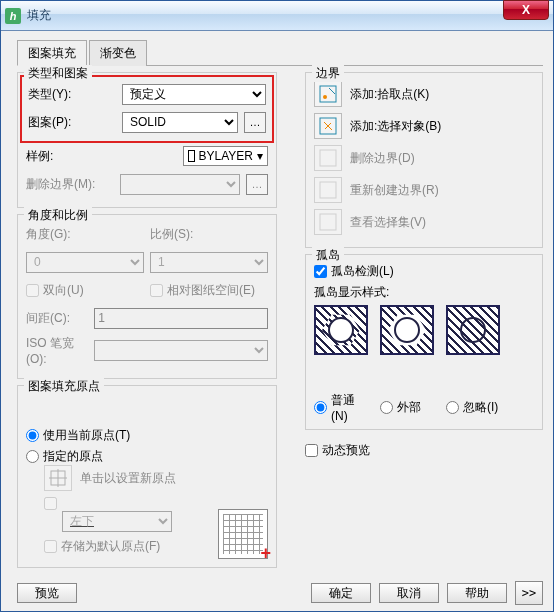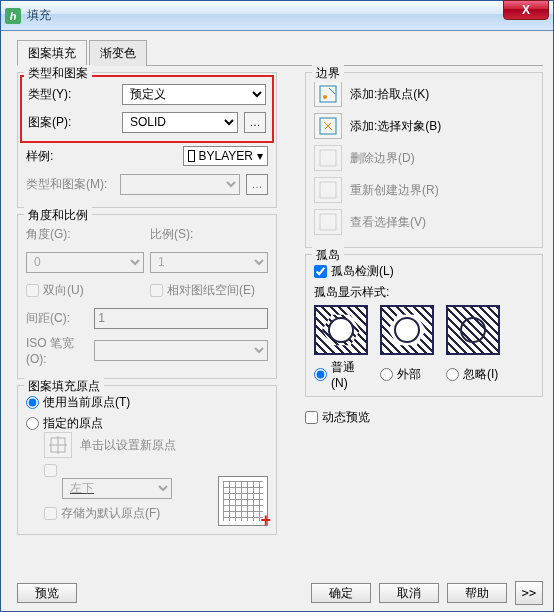--- a/index.html
+++ b/index.html
@@ -22,21 +22,21 @@
 .row .lbl { width: 88px; }
 .row .lbl.disabled, .disabled { color: #888; }
 .ctrl { flex: 1; }
 select, input[type=text] { width: 100%; height: 21px; border: 1px solid #888; background: #fff; padding: 0 3px; font-size: 12px; }
 .hlwrap { border: 2px solid #d22; padding: 6px 6px 2px 6px; margin: -6px -6px 2px -6px; }
 .swatch { width: 85px; height: 20px; border: 1px solid #888; background: #fff; display: flex; align-items: center; padding: 0 4px; gap: 4px; }
 .swatch .box { width: 12px; height: 12px; border: 1px solid #000; background: #fff; }
 .minibtn { width: 22px; height: 21px; border: 1px solid #888; background: #f4f4f4; display: flex; align-items: center; justify-content: center; cursor: pointer; font-size: 11px; }
 .chk { display: flex; align-items: center; gap: 4px; }
 .chk input { width: 13px; height: 13px; }
-.radio { display: flex; align-items: center; gap: 4px; }
+.radio { display: flex; align-items: center; gap: 4px; margin-top: 33px; }
 .btn { min-width: 60px; height: 20px; border: 1px solid #888; background: linear-gradient(#fdfdfd,#e2e2e2); padding: 0 12px; cursor: pointer; }
 .footer { display: flex; align-items: center; gap: 8px; padding-top: 6px; }
 .footer .spacer { flex: 1; }
 .icon-btn-row { display: flex; align-items: center; gap: 8px; margin-bottom: 6px; }
 .icon-btn { width: 28px; height: 26px; border: 1px solid #bbb; background: #f4f4f4; display: flex; align-items: center; justify-content: center; }
 .icon-btn.disabled { opacity: .6; }
 .island-thumbs { display: flex; gap: 12px; margin: 4px 0; }
 .thumb { width: 54px; height: 50px; border: 2px solid #225; background: #fff; position: relative; overflow: hidden; }
 .thumb .hatch { position: absolute; inset: 0; background: repeating-linear-gradient(45deg,#224,#224 2px,transparent 2px,transparent 6px); }
 .thumb .hex { position: absolute; inset: 6px; background: #fff; clip-path: polygon(25% 5%, 75% 5%, 100% 50%, 75% 95%, 25% 95%, 0 50%); border: 0; }
@@ -95,21 +95,21 @@
             <div style="flex:1; display:flex; justify-content:flex-end;">
               <div class="swatch">
                 <div class="box"></div>
                 <span>BYLAYER</span>
                 <span>▾</span>
               </div>
             </div>
           </div>
 
           <div class="row">
-            <div class="lbl disabled">类型和图案(M):</div>
+            <div class="lbl disabled">删除边界(M):</div>
             <select class="ctrl" disabled=""></select>
             <div class="minibtn disabled">…</div>
           </div>
         </div>
 
         <div class="group">
           <div class="legend">角度和比例</div>
           <div class="row">
             <div style="flex:1;">
               <div class="lbl disabled">角度(G):</div>

